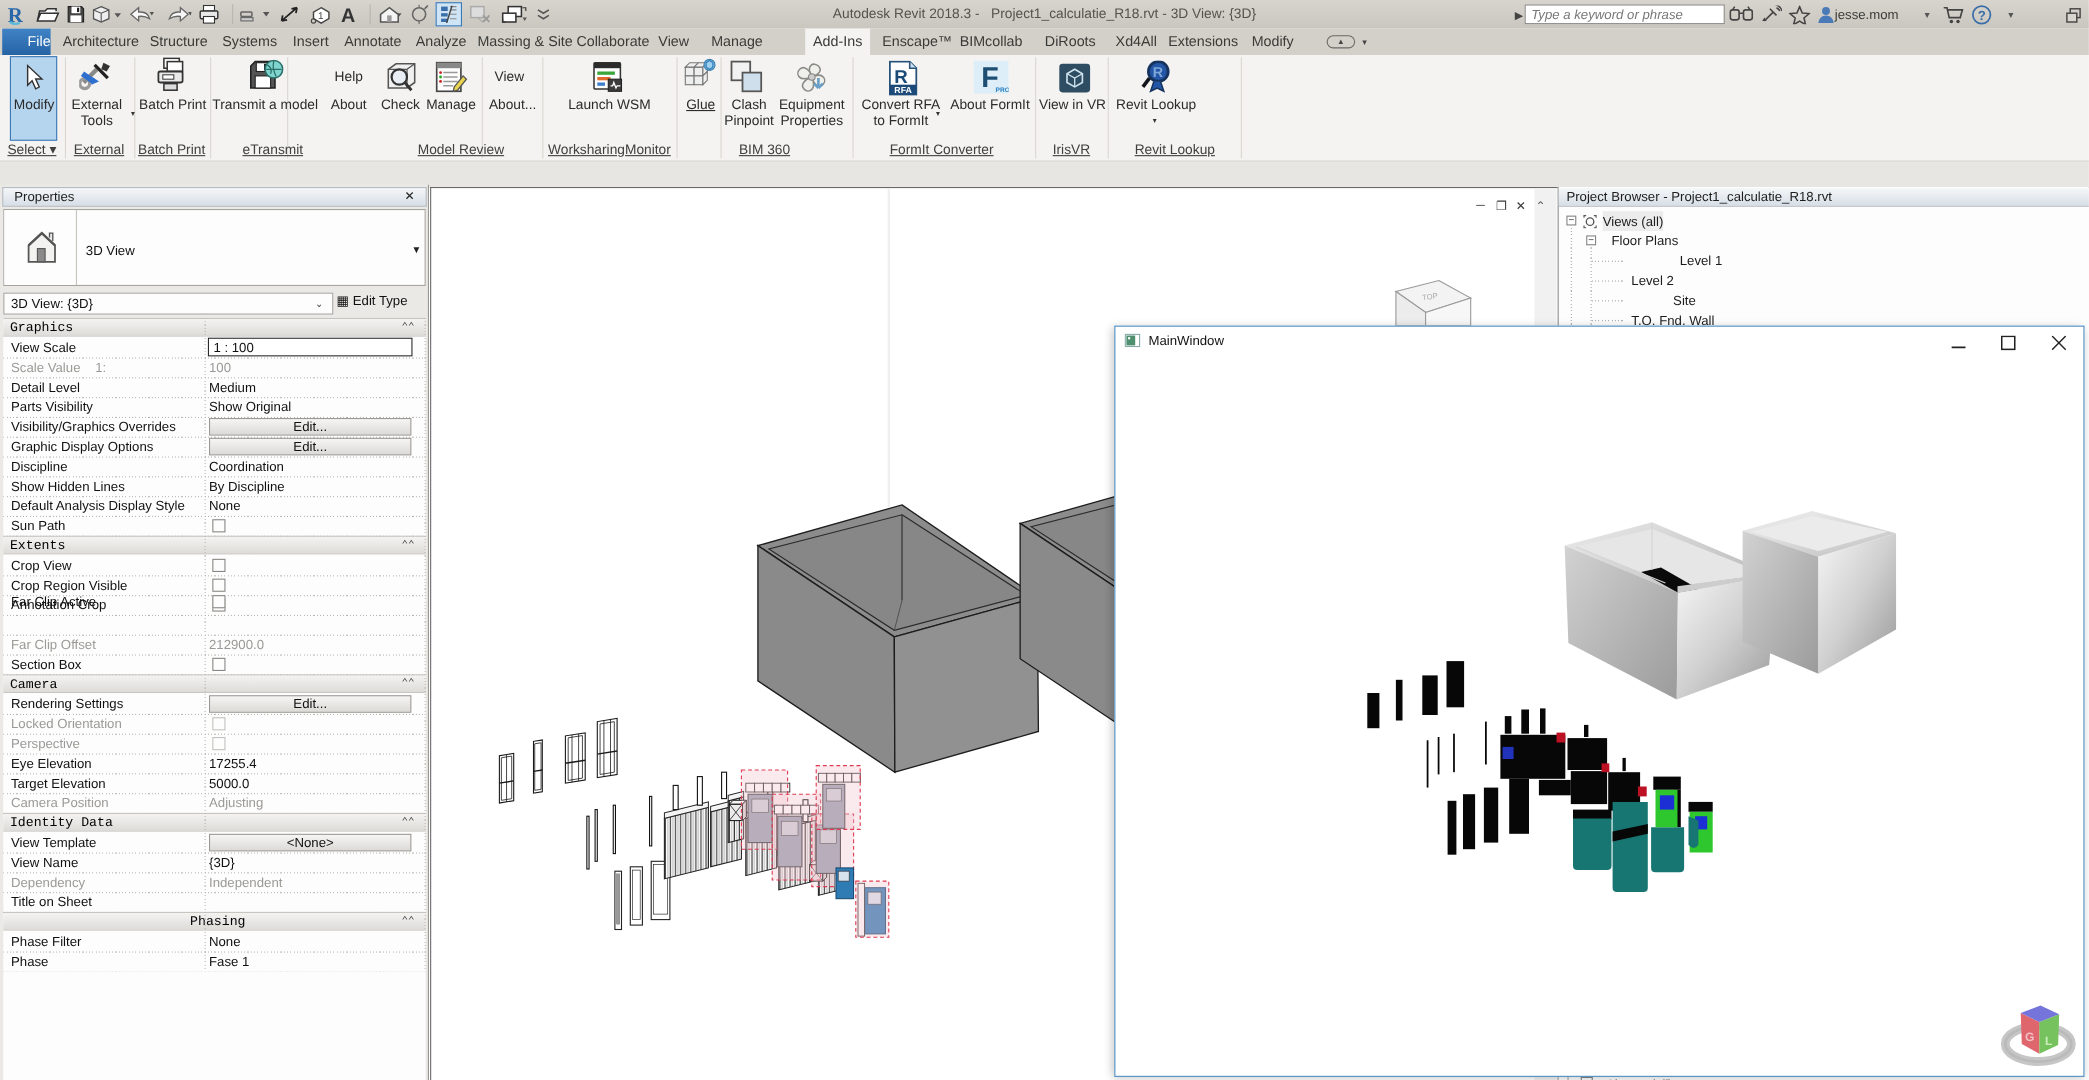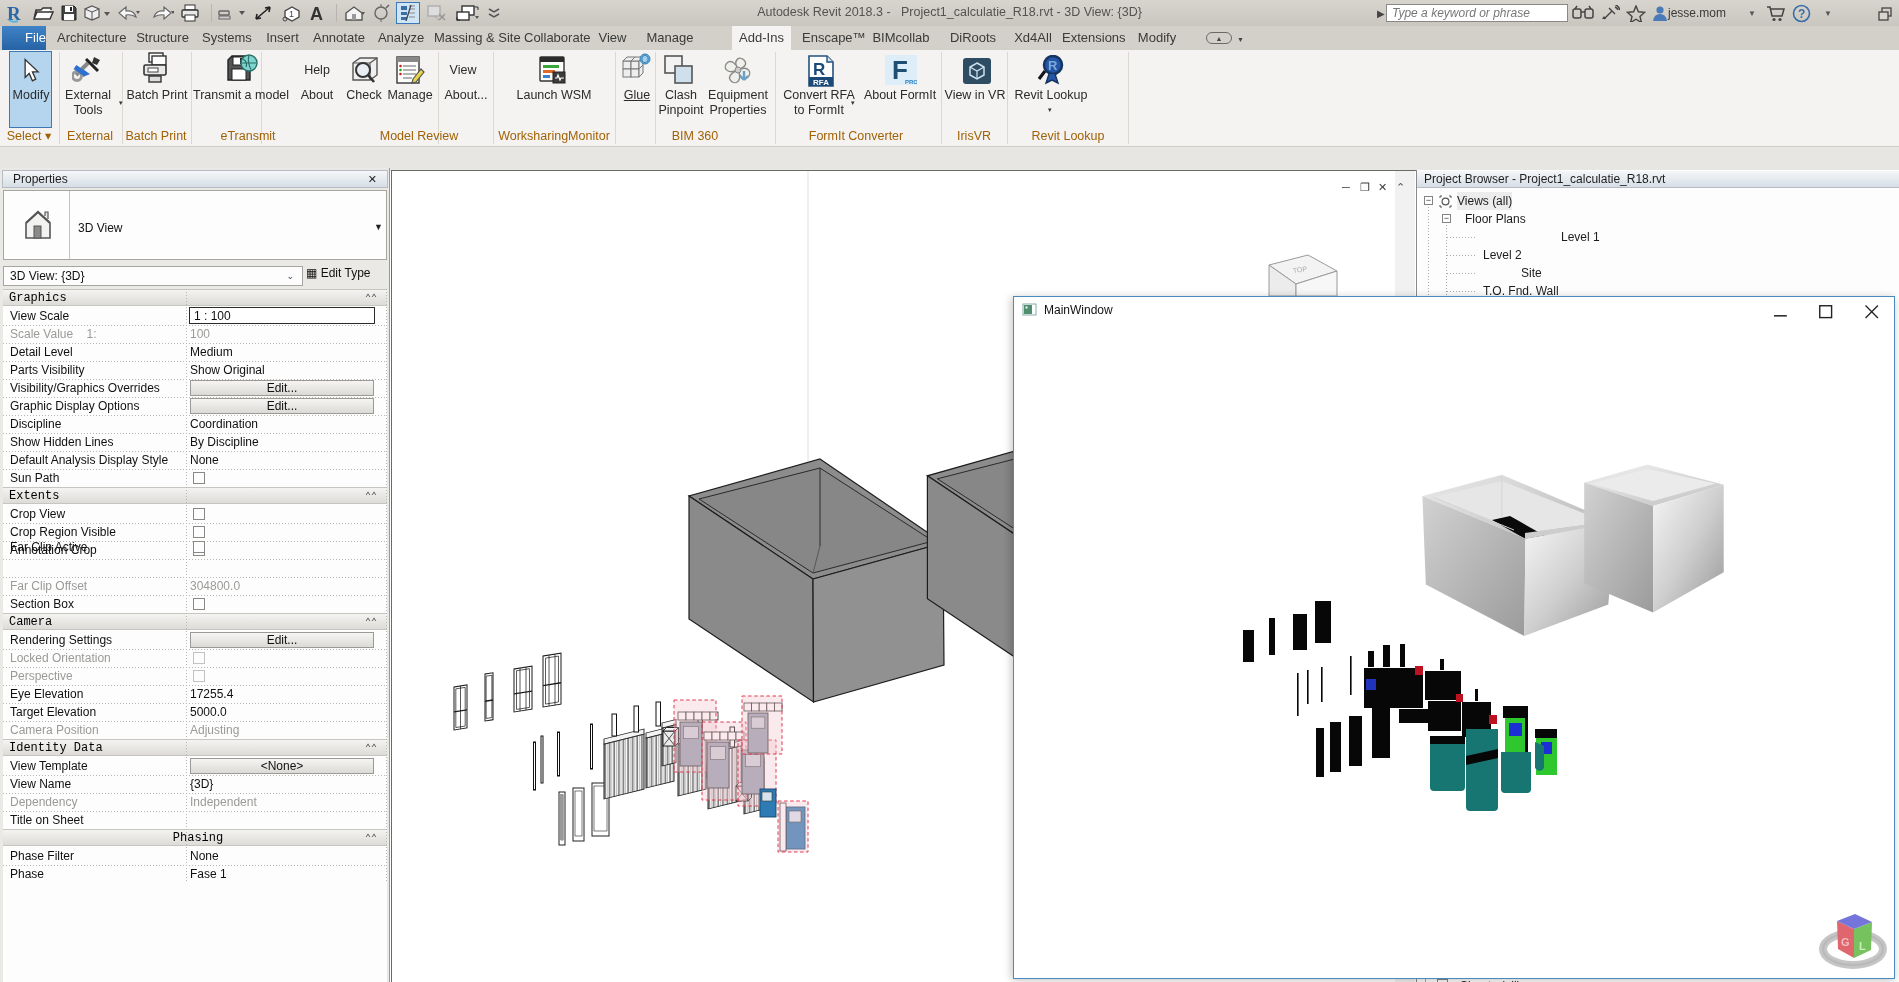--- a/index.html
+++ b/index.html
@@ -14,21 +14,21 @@
   .qat { top:3px; height:20px; display:flex; align-items:center; }
 
   
   #tabrow { left:0; top:26px; width:1899px; height:24px; background:#d3d0c9; }
   .tab { position:absolute; top:26px; height:24px; white-space:nowrap; line-height:24px; font-size:13px; color:#3a3a37; text-align:center; }
   #tab-file { background:linear-gradient(#3f83c6,#2663a5); color:#fff; }
   #tab-addins { background:#f4f3f1; }
 
   
   #ribbon { left:0; top:50px; width:1899px; height:97px; background:#f4f3f1; border-bottom:1px solid #d0cdc7; }
-  .rlabel { position:absolute; top:129px; white-space:nowrap; height:16px; line-height:15px; font-size:12.5px; color:#a16207; text-align:center; }
+  .rlabel { position:absolute; top:129px; white-space:nowrap; height:16px; line-height:15px; font-size:12.5px; color:#404040; text-align:center;text-decoration:underline; }
   .rsep { position:absolute; top:52px; height:92px; width:1px; background:#dbd8d2; }
   .rbtn-label { position:absolute; white-space:nowrap; font-size:12.5px; color:#2b2b2b; text-align:center; line-height:15px; }
   #modify-btn { left:9px; top:51px; width:43px; height:77px; background:#b5d4ee; border:1px solid #3d7ab5; }
 
   
   #gap { left:0; top:147px; width:1899px; height:24px; background:#e8e6e2; }
 
   
   #viewport { left:391px; top:170px; width:1508px; height:812px; background:#fff; border-top:1px solid #6a6a6a; border-left:1px solid #6a6a6a; }
   #vscroll { left:1395px; top:171px; width:20px; height:811px; background:#f1f1f1; }
@@ -611,21 +611,21 @@
       <span class="cb" style=""></span>
     </div>
 <div class="dotline" style="top:559px;"></div>
 <div class="grid-row" style="top:538px;">
       <span class="lab">Far Clip Active</span>
       <span class="cb" style=""></span>
     </div>
 <div class="dotline" style="top:577px;"></div>
 <div class="grid-row gray" style="top:577px;">
       <span class="lab">Far Clip Offset</span>
-      <span class="val">304800.0</span>
+      <span class="val">212900.0</span>
     </div>
 <div class="dotline" style="top:595px;"></div>
 <div class="grid-row" style="top:595px;">
       <span class="lab">Section Box</span>
       <span class="cb" style=""></span>
     </div>
 <div class="dotline" style="top:613px;"></div>
 <div class="sect" style="top:613px;">Camera<span class="chev">⌃⌃</span></div>
 <div class="grid-row" style="top:631px;">
       <span class="lab">Rendering Settings</span>
@@ -699,21 +699,21 @@
     <div class="abs" style="left:1428px; top:204px; width:1px; height:174px; background-image:repeating-linear-gradient(180deg,#aaa 0 1px,transparent 1px 3px);"></div>
 <div class="abs" style="left:1446px; top:222px; width:1px; height:156px; background-image:repeating-linear-gradient(180deg,#aaa 0 1px,transparent 1px 3px);"></div>
 <div class="pm" style="left:1424px; top:196px;">−</div>
 <svg class="abs" style="left:1439px; top:195px;" width="13" height="13" viewBox="0 0 13 13">
       <path d="M1,3 L1,1 L3,1 M10,1 L12,1 L12,3 M12,10 L12,12 L10,12 M3,12 L1,12 L1,10" stroke="#555" fill="none"></path>
       <circle cx="6.5" cy="6.5" r="3.4" fill="none" stroke="#555" stroke-width="1.2"></circle>
     </svg>
 <div class="tree-row" style="left:1457px; top:192px; background:#ececec;">Views (all)</div>
 <div class="pm" style="left:1442px; top:214px;">−</div>
 <div class="tree-row" style="left:1465px; top:210px; ">Floor Plans</div>
-<div class="tree-row" style="left:1561px; top:228px; ">Level 1</div>
+<div class="tree-row" style="left:1527px; top:228px; ">Level 1</div>
 <div class="abs" style="left:1447px; top:237px; width:30px; height:1px; background-image:repeating-linear-gradient(90deg,#aaa 0 1px,transparent 1px 3px);"></div>
 <div class="tree-row" style="left:1483px; top:246px; ">Level 2</div>
 <div class="abs" style="left:1447px; top:255px; width:30px; height:1px; background-image:repeating-linear-gradient(90deg,#aaa 0 1px,transparent 1px 3px);"></div>
 <div class="tree-row" style="left:1521px; top:264px; ">Site</div>
 <div class="abs" style="left:1447px; top:273px; width:30px; height:1px; background-image:repeating-linear-gradient(90deg,#aaa 0 1px,transparent 1px 3px);"></div>
 <div class="tree-row" style="left:1483px; top:282px; ">T.O. Fnd. Wall</div>
 <div class="abs" style="left:1447px; top:291px; width:30px; height:1px; background-image:repeating-linear-gradient(90deg,#aaa 0 1px,transparent 1px 3px);"></div>
   </div>
 
 <div class="abs" style="left:1417px; top:979px; width:482px; height:3px; background:#fdfdfd; font-size:12px; color:#222; overflow:hidden;">

